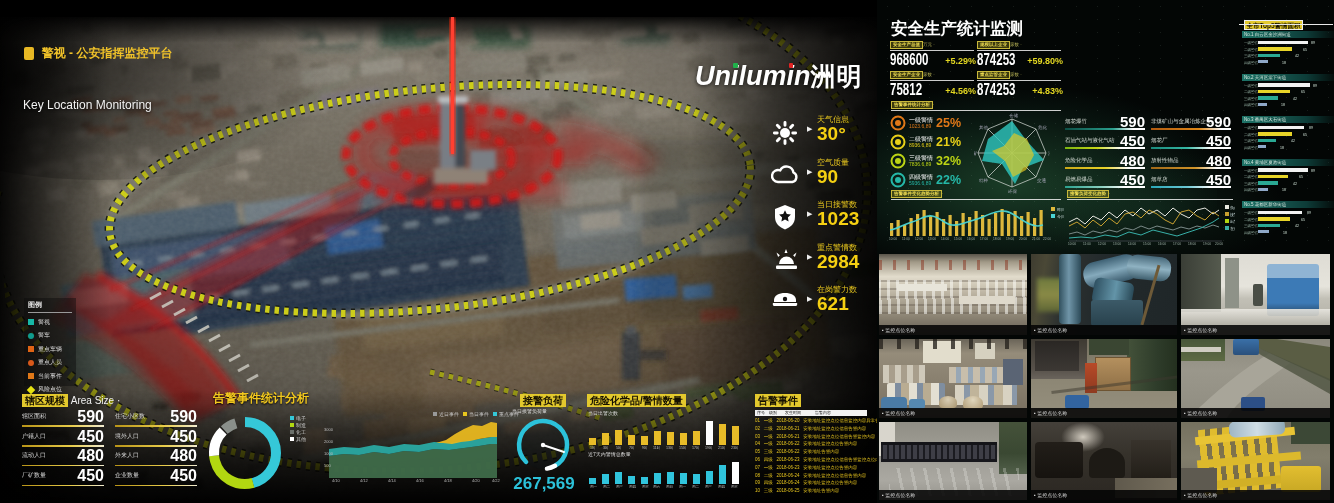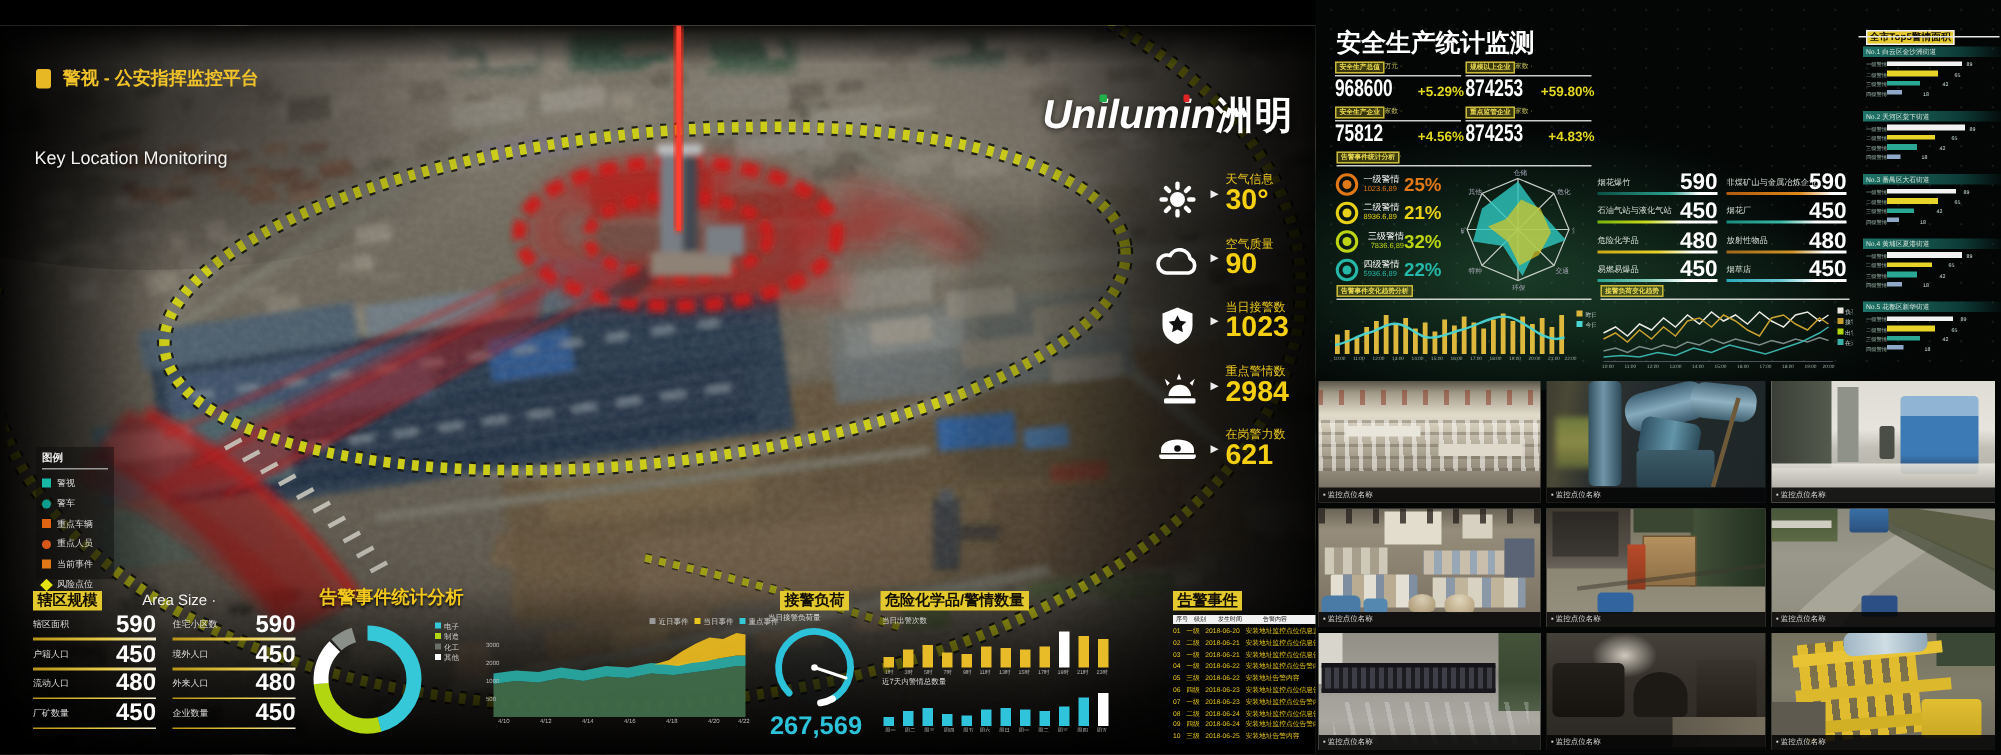--- a/index.html
+++ b/index.html
@@ -786,21 +786,21 @@
       </div>
   <div class="lgrow">
         <span class="lgdot" style="background:#e5e212;transform:rotate(45deg);"></span>
         <span>风险点位</span>
       </div>
 </div>
 
 <div id="bpanels">
 
   <div class="abs" style="left:22px;top:390px;width:180px;height:105px;">
-    <div><span class="chip" style="font-size:10px;padding:1px 3px;">辖区规模</span><span style="color:#f0f0f0;font-size:10px;margin-left:24px;">&nbsp;Area Size ·</span></div>
+    <div><span class="chip" style="font-size:10px;padding:1px 3px;">辖区规模</span><span style="color:#f0f0f0;font-size:10px;">&nbsp;Area Size ·</span></div>
     <div class="ascol" style="position:absolute;left:0;top:17px;">
       <div class="asrow">
             <span class="asl">辖区面积</span>
             <span class="asv">590</span>
           </div>
       <div class="asrow">
             <span class="asl">户籍人口</span>
             <span class="asv">450</span>
           </div>
       <div class="asrow">
@@ -956,21 +956,21 @@
             <text x="79" y="72">周日</text>
             <text x="92" y="72">周一</text>
             <text x="105" y="72">周二</text>
             <text x="118" y="72">周三</text>
             <text x="131" y="72">周四</text>
             <text x="144" y="72">周五</text>
       </g>
     </svg>
   </div>
 
-  <div class="abs" style="left:782px;top:390px;width:112px;height:105px;text-decoration:underline;">
+  <div class="abs" style="left:755px;top:390px;width:112px;height:105px;">
     <div><span class="chip" style="font-size:10px;padding:1px 3px;">告警事件</span></div>
     <div style="position:absolute;left:0;top:20px;width:112px;height:6px;background:#f2f2f2;color:#111;font-size:4px;line-height:6px;display:flex;">
           <span style="width:12px;padding-left:2px;">序号</span>
           <span style="width:16px;">级别</span>
           <span style="width:30px;">发生时间</span>
           <span>告警内容</span>
         </div>
 
     <div id="altable" style="position:absolute;left:0;top:27px;color:#e8c61e;font-size:4.5px;line-height:7.8px;white-space:pre;">01   一级   2018-06-20   安装地址监控点位信息监控内容异常告警
 02   二级   2018-06-21   安装地址监控点位信息告警内容
@@ -1034,21 +1034,21 @@
           <span class="lvp" style="color:#e07818;">25%</span>
         </div>
     <div class="lvrow" style="top:133px;">
           <svg width="16" height="16">
             <circle cx="8" cy="8" r="6.5" fill="none" stroke="#e8d018" stroke-width="2"></circle>
             <circle cx="8" cy="8" r="3" fill="#e8d018"></circle>
           </svg>
           <div class="lvt"><span style="color:#fff;">二级警情</span><br><span style="color:#e8d018;font-size:5px;">8936.6,89</span></div>
           <span class="lvp" style="color:#e8d018;">21%</span>
         </div>
-    <div class="lvrow" style="top:152px;text-align:right;">
+    <div class="lvrow" style="top:152px;">
           <svg width="16" height="16">
             <circle cx="8" cy="8" r="6.5" fill="none" stroke="#bcd414 " stroke-width="2"></circle>
             <circle cx="8" cy="8" r="3" fill="#bcd414"></circle>
           </svg>
           <div class="lvt"><span style="color:#fff;">三级警情</span><br><span style="color:#bcd414;font-size:5px;">7836.6,89</span></div>
           <span class="lvp" style="color:#bcd414;">32%</span>
         </div>
     <div class="lvrow" style="top:171px;">
           <svg width="16" height="16">
             <circle cx="8" cy="8" r="6.5" fill="none" stroke="#25b8a8" stroke-width="2"></circle>

